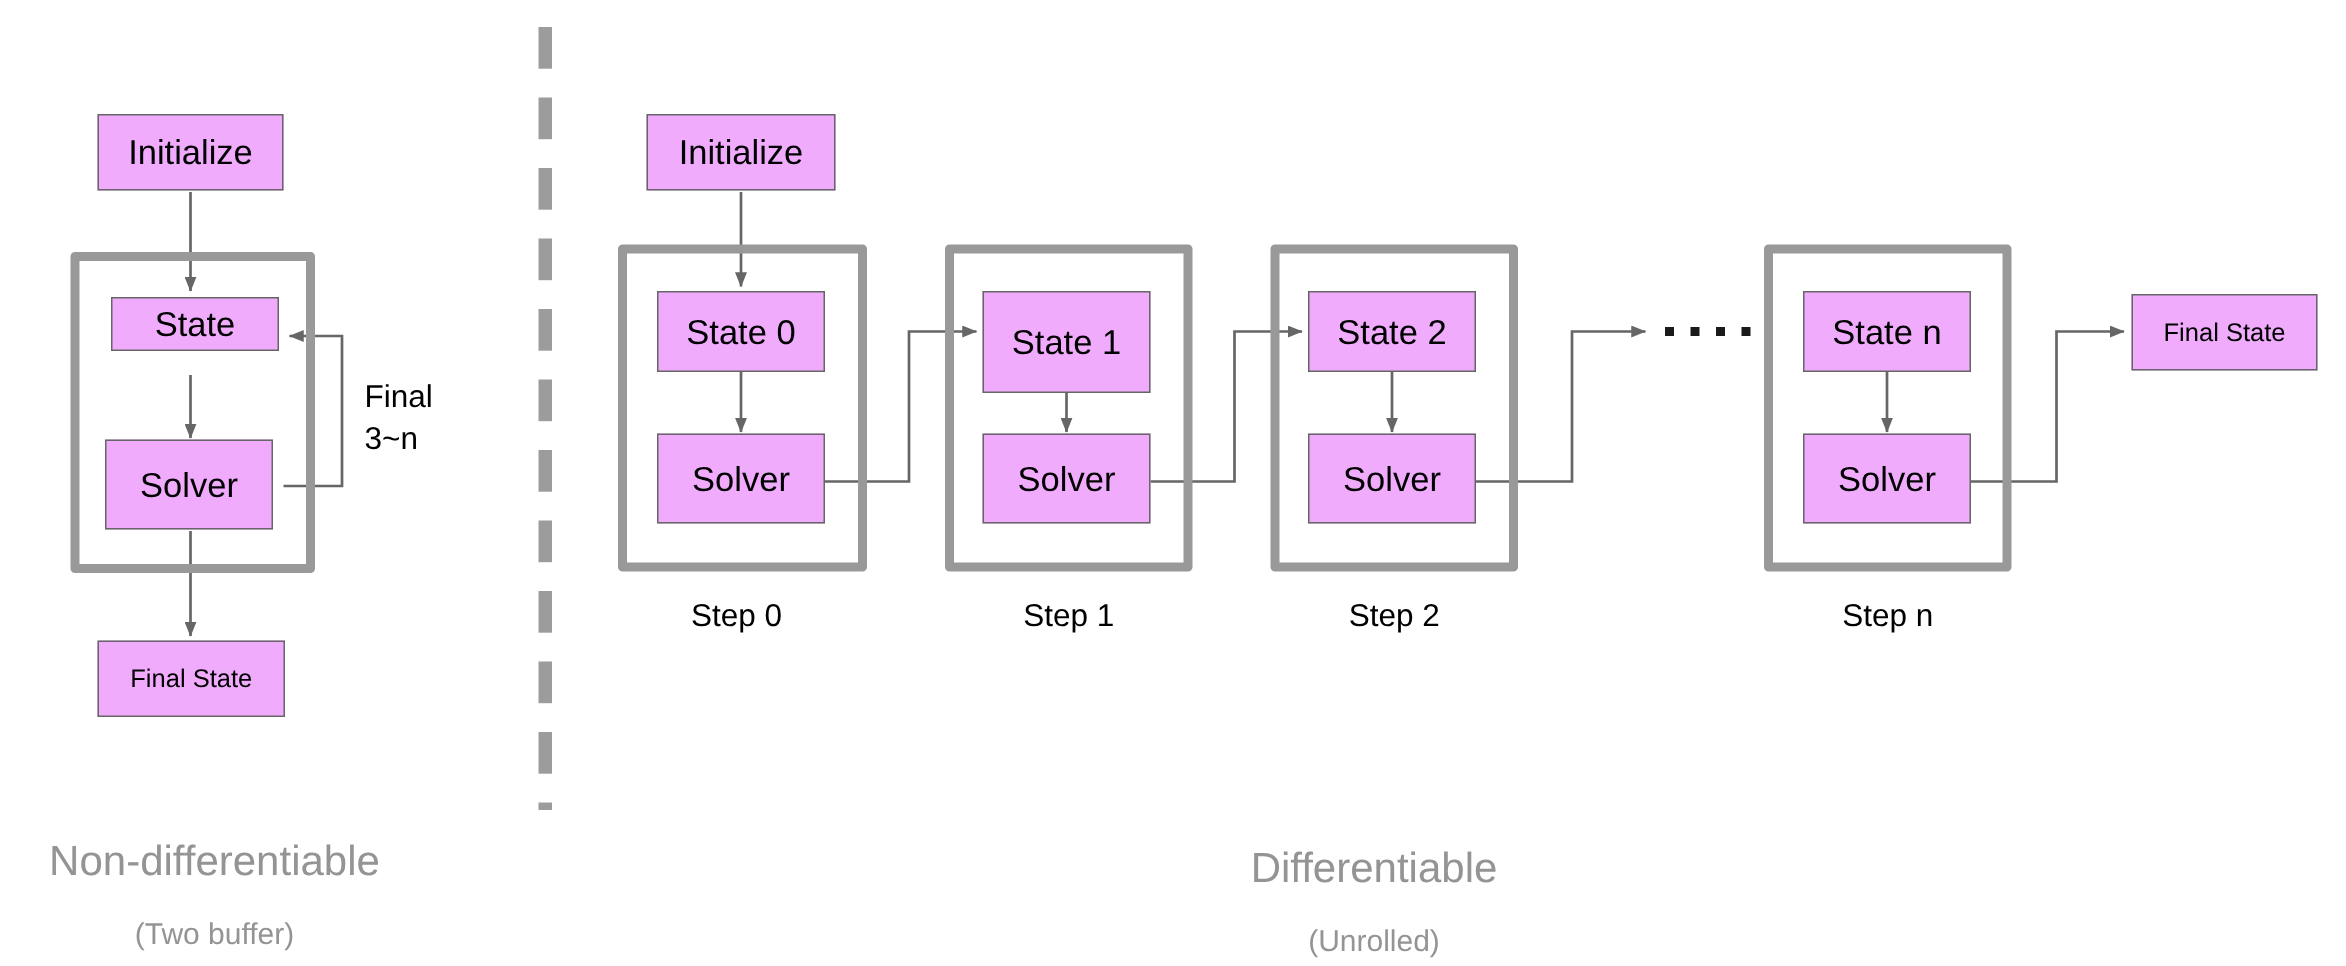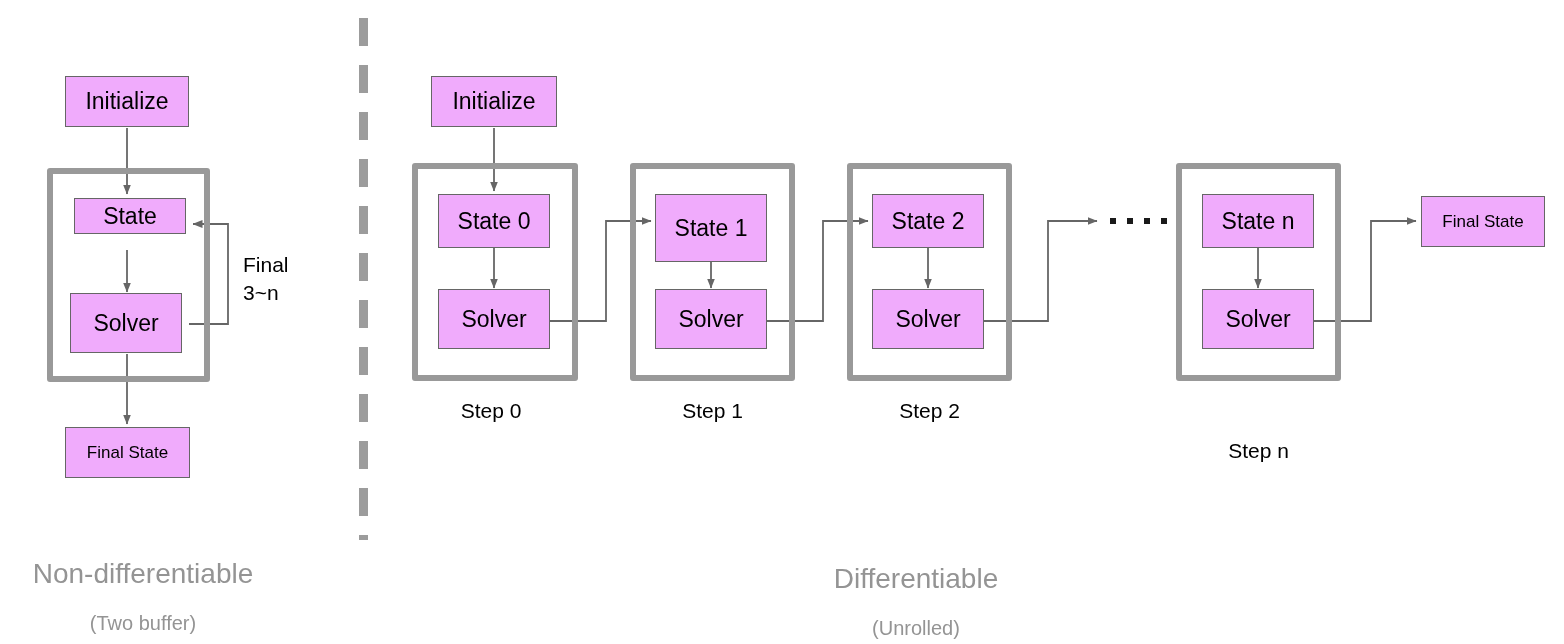--- a/index.html
+++ b/index.html
@@ -169,21 +169,21 @@
   <div class="dots" style="left:1110px; top:218px;">
     <i></i>
     <i></i>
     <i></i>
     <i></i>
   </div>
 
   <div class="group-box" style="left:1176px; top:163px; width:165px; height:218px;"></div>
   <div class="node-box node-lg" style="left:1202px; top:194px; width:112px; height:54px;">State n</div>
   <div class="node-box node-lg" style="left:1202px; top:289px; width:112px; height:60px;">Solver</div>
-  <div class="step-caption" style="left:1176px; top:399px; width:165px;margin-top:40px;">Step n</div>
+  <div class="step-caption" style="left:1176px; top:399px; width:165px;">Step n</div>
 
   <div class="node-box node-sm" style="left:1421px; top:196px; width:124px; height:51px;">Final State</div>
 
   <div class="panel-title" style="left:746px; top:563px; width:340px;">
     <span class="main">Differentiable</span>
     <span class="sub">(Unrolled)</span>
   </div>
 
 </div>
 

